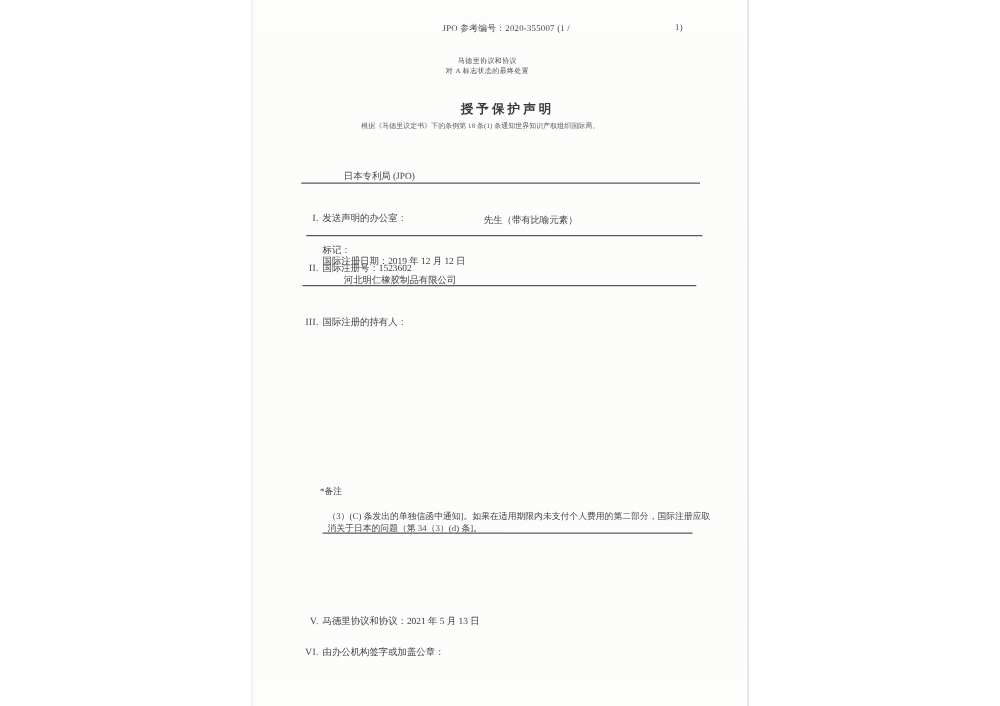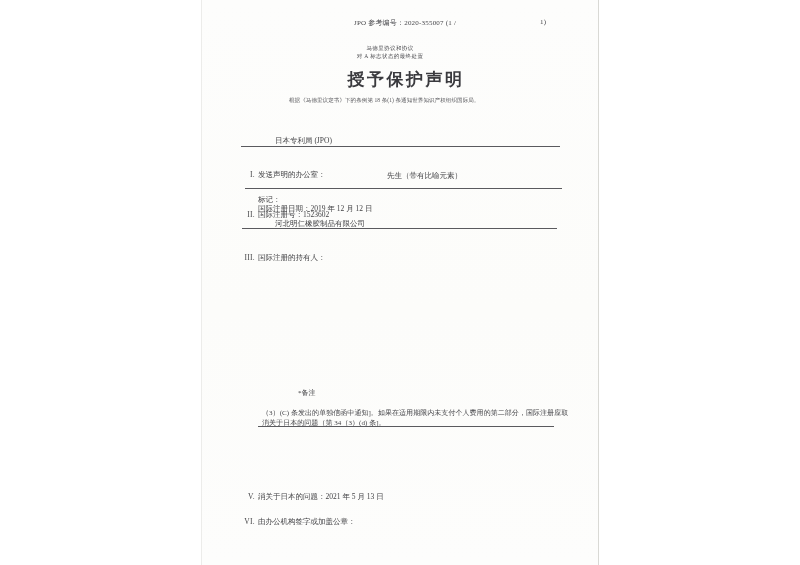--- a/index.html
+++ b/index.html
@@ -33,42 +33,42 @@
   .ref-page { position: absolute; left: 338px; top: 0; }
   .h-small {
     width: 100%; text-align: center;
     font-size: 5.5px; letter-spacing: 0.4px; color: #4a4a4e;
     transform: translateX(-10px);
   }
   .h1 { top: 45px; }
   .h2 { top: 53px; }
   .doc-title {
     width: 100%; text-align: center;
-    top: 68px; font-size: 17px; font-weight: bold;
+    top: 80px; font-size: 10px; font-weight: bold;
     letter-spacing: 2.5px; color: #3a3a3e;
     transform: translateX(6px);
   }
   .intro { top: 97px; left: 87px; font-size: 5.5px; color: #57575b; letter-spacing: 0.1px; }
   .num-row { left: 36px; font-size: 7.5px; line-height: 9px; margin-top: 48px; }
   .num {
     display: inline-block; width: 17px; text-align: right;
     margin-right: 3px; letter-spacing: 0.3px;
   }
   .plain { left: 56px; font-size: 7.5px; line-height: 9px; margin-top: 24px; }
   .value-ind { left: 73px; font-size: 7.5px; line-height: 9px; }
   .mark-value { left: 156px; font-size: 7.5px; line-height: 9px; margin-left: 29px; }
   .rule {
     position: absolute; height: 0;
     border-top: 1px solid #5a5a5e;
   }
   .rule-1 { top: 146px; left: 39px; width: 319px; }
   .rule-2 { top: 188px; left: 43px; width: 317px; }
   .rule-3 { top: 228px; left: 40px; width: 315px; }
   .rule-4 { top: 426px; left: 56px; width: 296px; }
-  .note-title { top: 388px; left: 54px; font-size: 7px; margin-left: 42px; }
+  .note-title { top: 388px; left: 54px; font-size: 7px; }
   .note-line { font-size: 7px; left: 60px; letter-spacing: 0.05px; color: #454549; }
   .nl1 { top: 398px; }
   .nl2 { top: 408px; }
   .nl3 { top: 418px; }
   .speck {
     position: absolute; left: 56px; top: 497px;
     width: 2px; height: 2px; background: #9a9a96; border-radius: 50%;
   }
 </style>
 </head>
@@ -109,21 +109,21 @@
     <div class="abs value-ind" style="top:219px">河北明仁橡胶制品有限公司</div>
     <div class="rule rule-3"></div>
 
 
     <div class="abs note-title">*备注</div>
     <div class="abs note-line nl2">（3）(C) 条发出的单独信函中通知]。如果在适用期限内未支付个人费用的第二部分，国际注册应取</div>
     <div class="abs note-line nl3">消关于日本的问题（第 34（3）(d) 条]。</div>
     <div class="rule rule-4"></div>
 
     <div class="abs num-row" style="top:444px">
-      <span class="num">V.</span><span>消关于日本的问题：</span><span>2021 年 5 月 13 日</span>
+      <span class="num">V.</span><span>马德里协议和协议：</span><span>2021 年 5 月 13 日</span>
     </div>
 
     <div class="abs num-row" style="top:469px">
       <span class="num">VI.</span><span>由办公机构签字或加盖公章：</span>
     </div>
 
     <div class="speck"></div>
   </div>
 </div>
 

